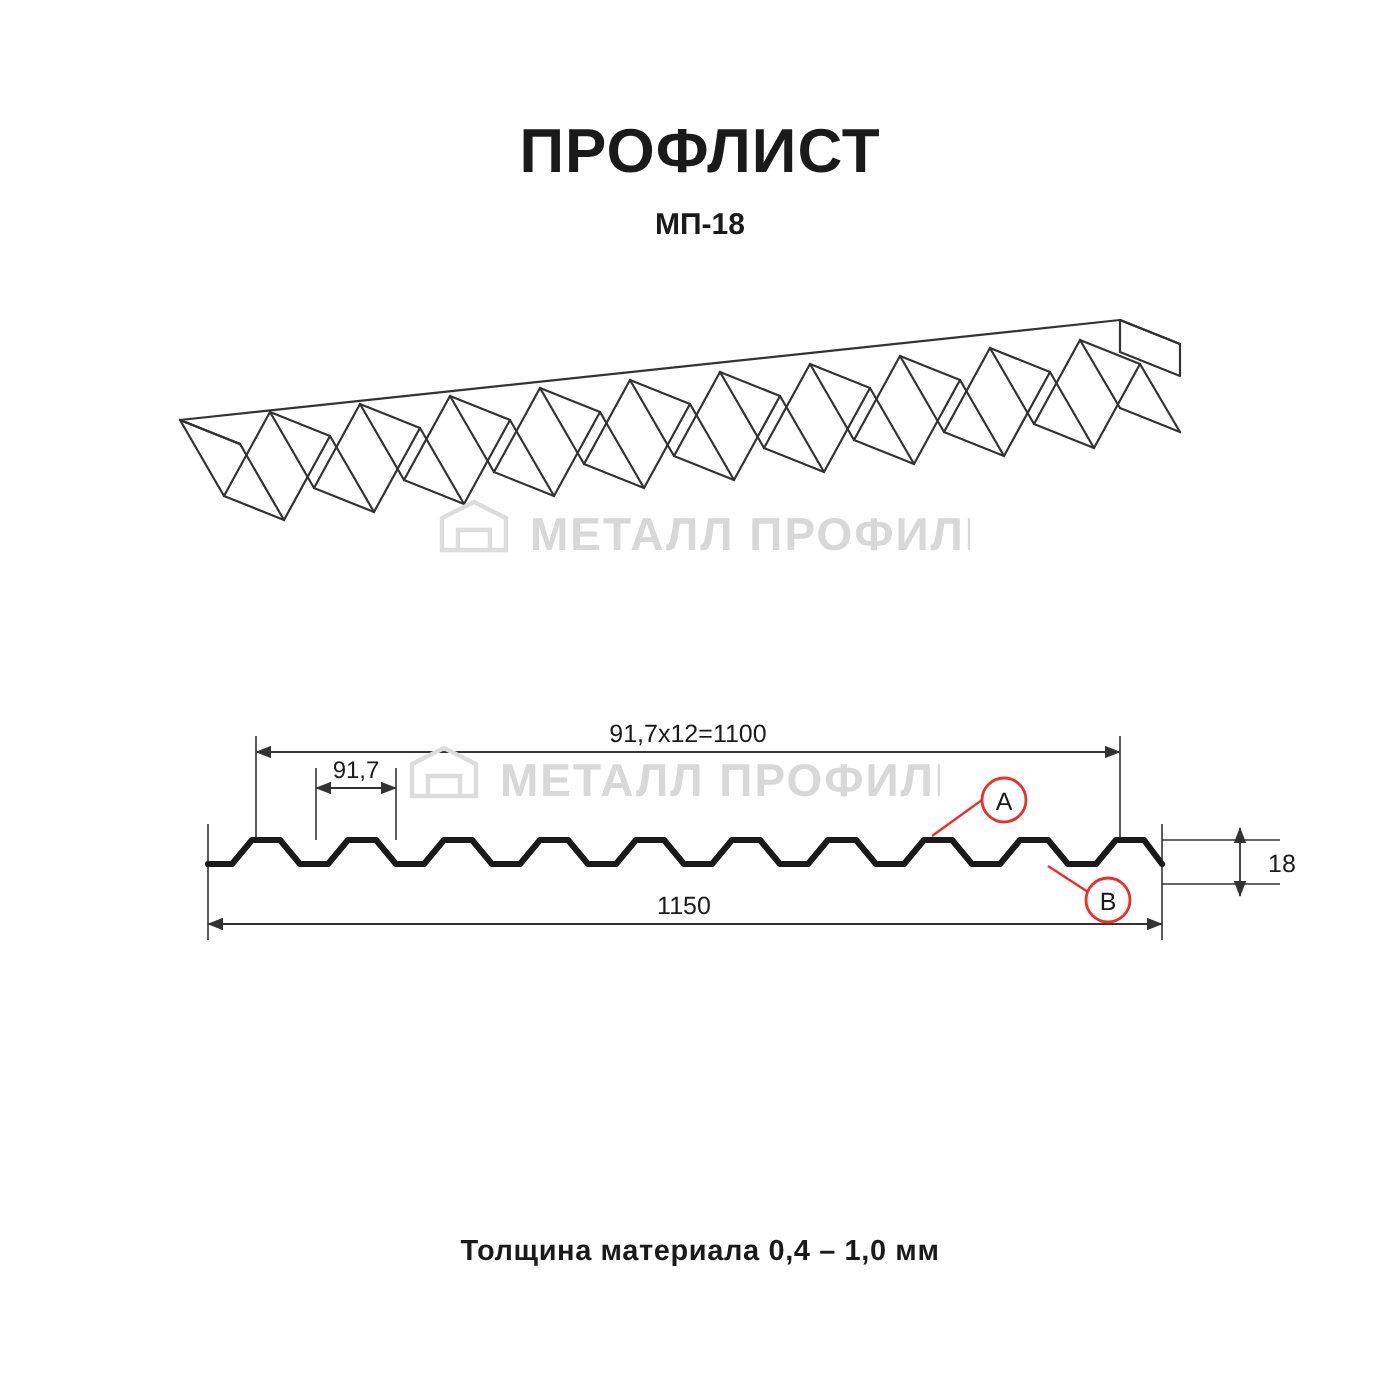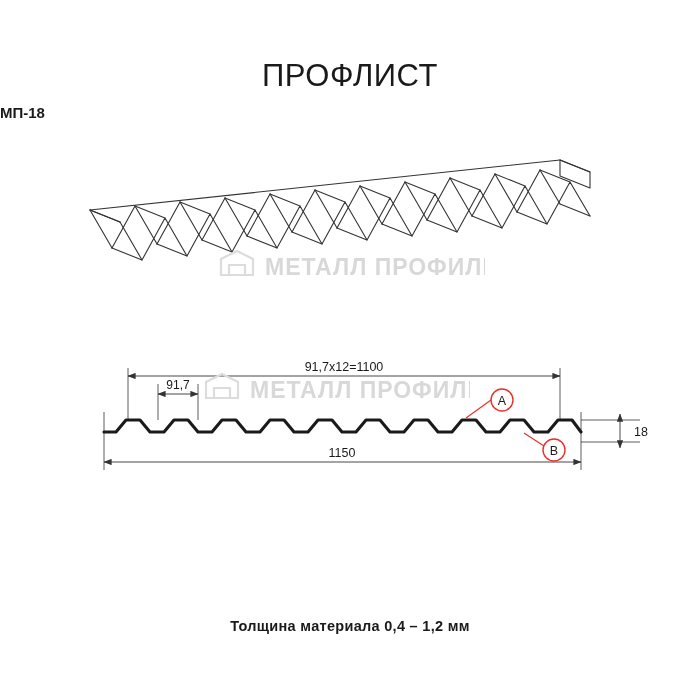--- a/index.html
+++ b/index.html
@@ -20,29 +20,30 @@
     width: 700px;
     height: 700px;
   }
   .title {
     position: absolute;
     top: 58px;
     left: 0;
     width: 700px;
     text-align: center;
     font-size: 31px;
-    font-weight: normal;
+    font-weight: bold;
     letter-spacing: 0.5px;
     color: #1a1a1a;
   }
   .subtitle {
     position: absolute;
     top: 104px;
     left: 0;
     width: 700px;
+    text-align: center;
     font-size: 15px;
     font-weight: bold;
     color: #1a1a1a;
   }
   .footer-note {
     position: absolute;
     top: 618px;
     left: 0;
     width: 700px;
     text-align: center;
@@ -238,15 +239,15 @@
   <div class="wm wm2">
     <svg width="270" height="45" viewBox="0 0 270 45">
       <g fill="none" stroke="#dcdcdc" stroke-width="2.2">
         <path d="M 6 30 L 6 14 L 22 6 L 38 14 L 38 30 Z"></path>
         <path d="M 14 30 L 14 20 L 30 20 L 30 30"></path>
       </g>
       <text x="50" y="30" class="wm-text">МЕТАЛЛ ПРОФИЛЬ</text>
     </svg>
   </div>
 
-  <div class="footer-note">Толщина материала 0,4 – 1,2 мм</div>
+  <div class="footer-note">Толщина материала 0,4 – 1,0 мм</div>
 
 </div>
 
 </body></html>

